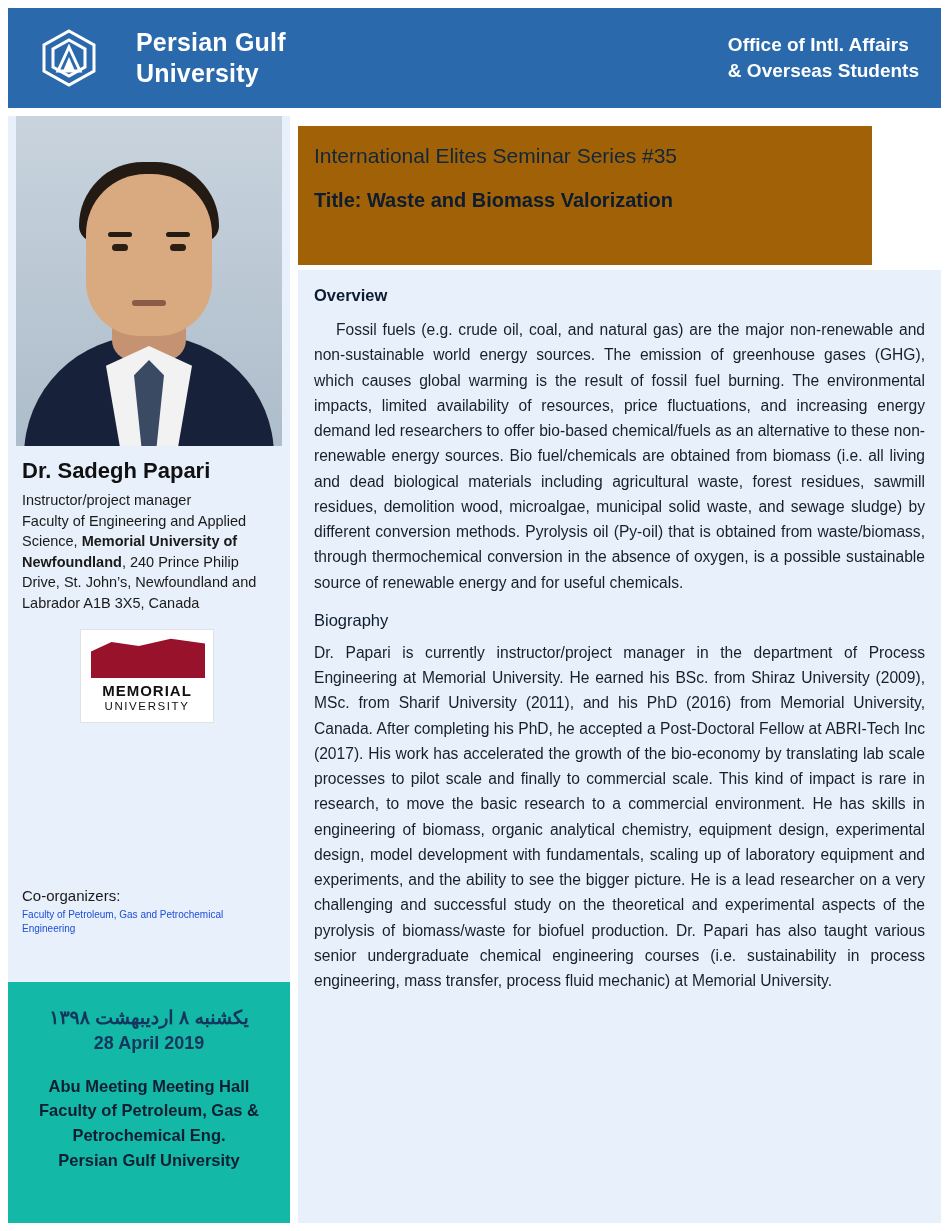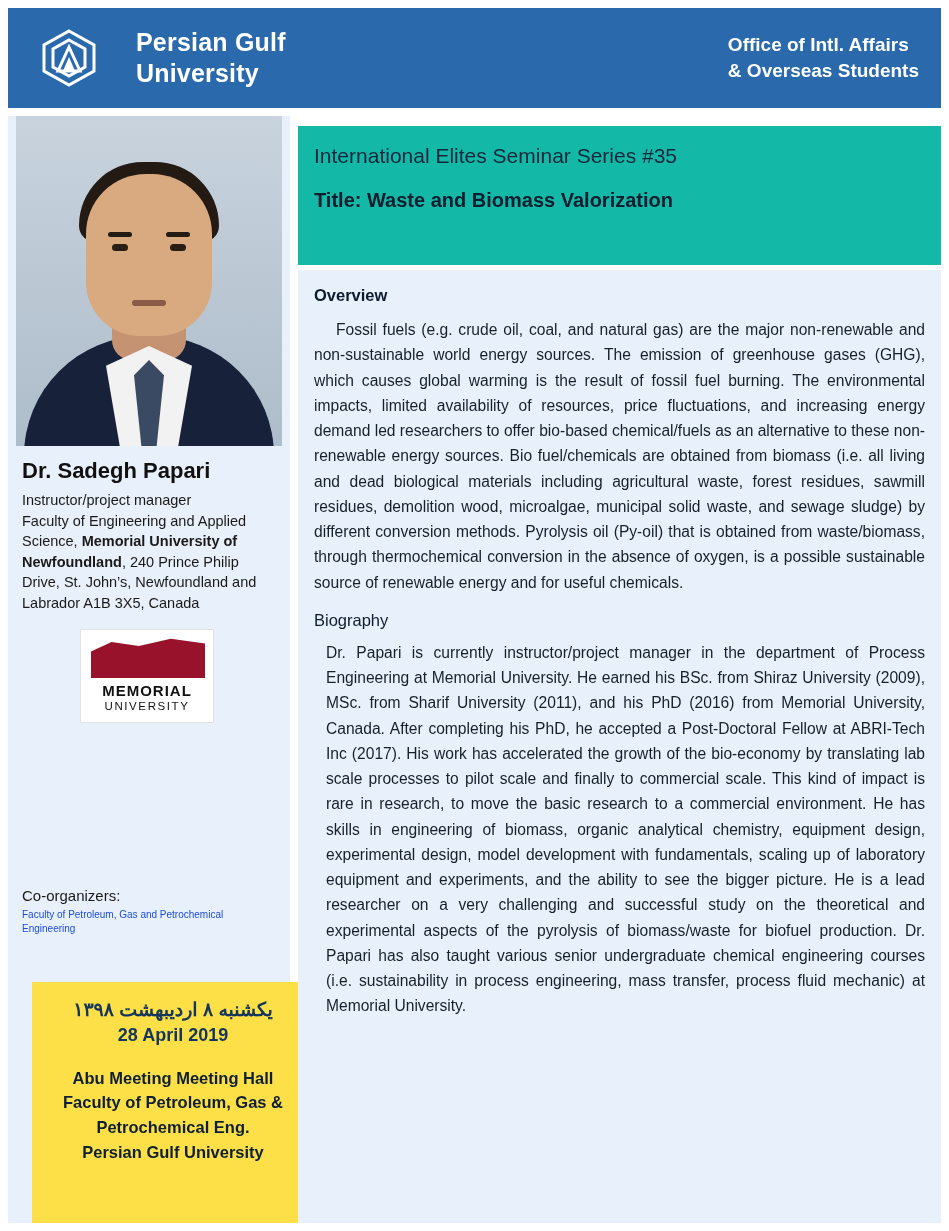--- a/index.html
+++ b/index.html
@@ -248,25 +248,24 @@
     color: #1d4ed8;
   }
 
   
   .date-panel {
     position: absolute;
     left: 8px;
     top: 982px;
     width: 282px;
     height: 241px;
-    background: #fde047;
+    background: #14b8a6;
     box-sizing: border-box;
     text-align: center;
-    padding-top: 16px;
-    margin-left: 24px;
+    padding-top: 24px;
   }
   .date-fa {
     font-size: 19px;
     font-weight: bold;
     color: #14365c;
     direction: rtl;
     line-height: 1.3;
   }
   .date-en {
     font-size: 18px;
@@ -286,23 +285,23 @@
     font-weight: bold;
     color: #0e1f33;
     line-height: 1.5;
   }
 
   
   .title-box {
     position: absolute;
     left: 298px;
     top: 126px;
-    width: 643px;
+    width: 574px;
     height: 139px;
-    background: #14b8a6;
+    background: #a16207;
     box-sizing: border-box;
     padding: 18px 20px 0 16px;
   }
   .series-line {
     font-size: 21px;
     color: #12263c;
   }
   .talk-title {
     margin-top: 21px;
     font-size: 20px;
@@ -333,21 +332,21 @@
     margin-bottom: 10px;
   }
   .para {
     font-size: 15.6px;
     line-height: 1.62;
     text-align: justify;
     color: #16202b;
     margin: 0;
   }
   .para.indent { text-indent: 22px; }
-  .para.bio { margin-top: 0; margin-left: 12px; }
+  .para.bio { margin-top: 0; }
 </style>
 </head>
 <body>
 
 <div class="poster">
 
   <div class="header">
     <div class="brand">
       <span class="logo-mark">
         <svg width="62" height="62" viewBox="0 0 62 62" aria-hidden="true">

